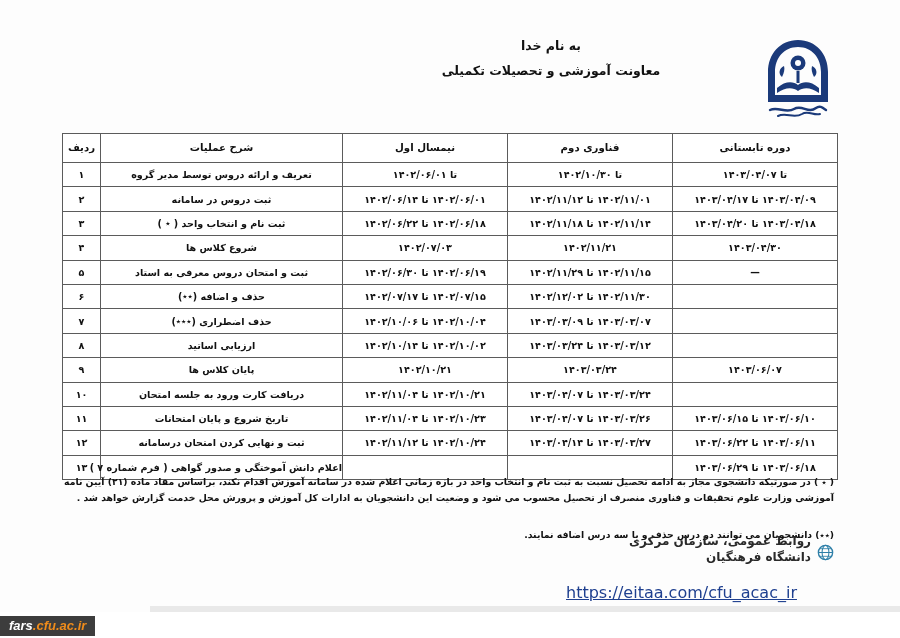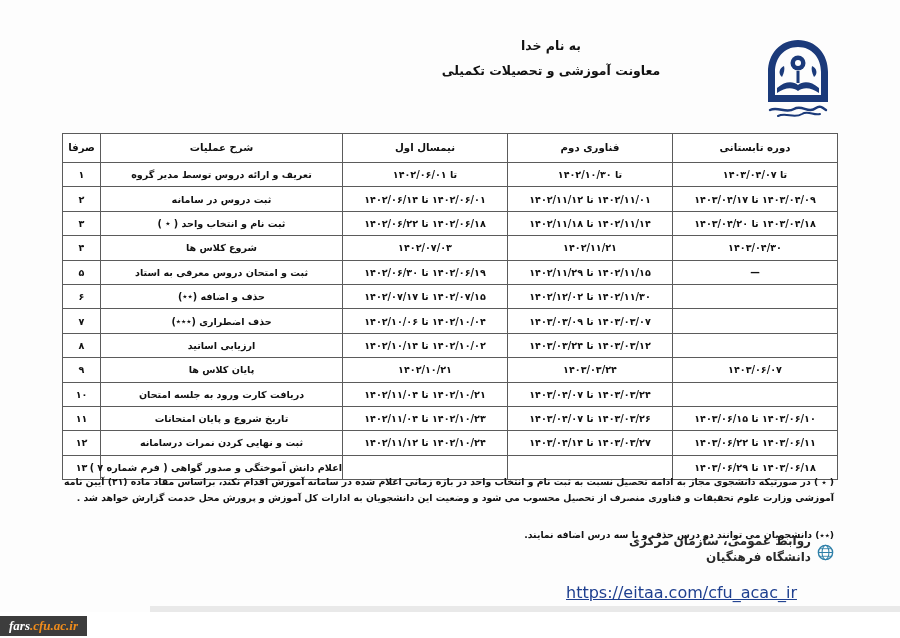--- a/index.html
+++ b/index.html
@@ -169,21 +169,21 @@
     width: 900px;
     height: 26px;
     background: #ffffff;
   }
   #watermark {
     position: absolute;
     left: 0;
     bottom: 2px;
     background: #3d3d3d;
     padding: 3px 9px 4px 9px;
-    font-family: Liberation Serif, serif;
+    font-family: Liberation Sans, sans-serif;
     font-size: 13px;
     font-weight: bold;
     font-style: italic;
     direction: ltr;
     line-height: 1;
   }
   #wm-a { color: #ffffff; }
   #wm-b { color: #f08c1b; }
 
   
@@ -238,21 +238,21 @@
       <col class="c-sem1">
       <col class="c-desc">
       <col class="c-radif">
     </colgroup>
     <thead>
       <tr>
         <th>دوره تابستانی</th>
         <th>فناوری دوم</th>
         <th>نیمسال اول</th>
         <th>شرح عملیات</th>
-        <th>صرفا</th>
+        <th>ردیف</th>
       </tr>
     </thead>
     <tbody id="cal-body">
         <tr>
           <td class="date">تا ۱۴۰۳/۰۴/۰۷</td>
           <td class="date">تا ۱۴۰۲/۱۰/۳۰</td>
           <td class="date">تا ۱۴۰۲/۰۶/۰۱</td>
           <td class="desc">تعریف و ارائه دروس توسط مدیر گروه</td>
           <td class="num">۱</td>
         </tr>
@@ -323,21 +323,21 @@
           <td class="date">۱۴۰۳/۰۶/۱۰ تا ۱۴۰۳/۰۶/۱۵</td>
           <td class="date">۱۴۰۳/۰۳/۲۶ تا ۱۴۰۳/۰۴/۰۷</td>
           <td class="date">۱۴۰۲/۱۰/۲۳ تا ۱۴۰۲/۱۱/۰۴</td>
           <td class="desc">تاریخ شروع و پایان امتحانات</td>
           <td class="num">۱۱</td>
         </tr>
         <tr>
           <td class="date">۱۴۰۳/۰۶/۱۱ تا ۱۴۰۳/۰۶/۲۲</td>
           <td class="date">۱۴۰۳/۰۳/۲۷ تا ۱۴۰۳/۰۴/۱۴</td>
           <td class="date">۱۴۰۲/۱۰/۲۴ تا ۱۴۰۲/۱۱/۱۲</td>
-          <td class="desc">ثبت و نهایی کردن نمرات درسامانه</td>
+          <td class="desc">ثبت و نهایی کردن امتحان درسامانه</td>
           <td class="num">۱۲</td>
         </tr>
         <tr>
           <td class="date">۱۴۰۳/۰۶/۱۸ تا ۱۴۰۳/۰۶/۲۹</td>
           <td class="date empty"></td>
           <td class="date empty"></td>
           <td class="desc">اعلام دانش آموختگی و صدور گواهی ( فرم شماره ۷ )</td>
           <td class="num">۱۳</td>
         </tr>
       </tbody>

